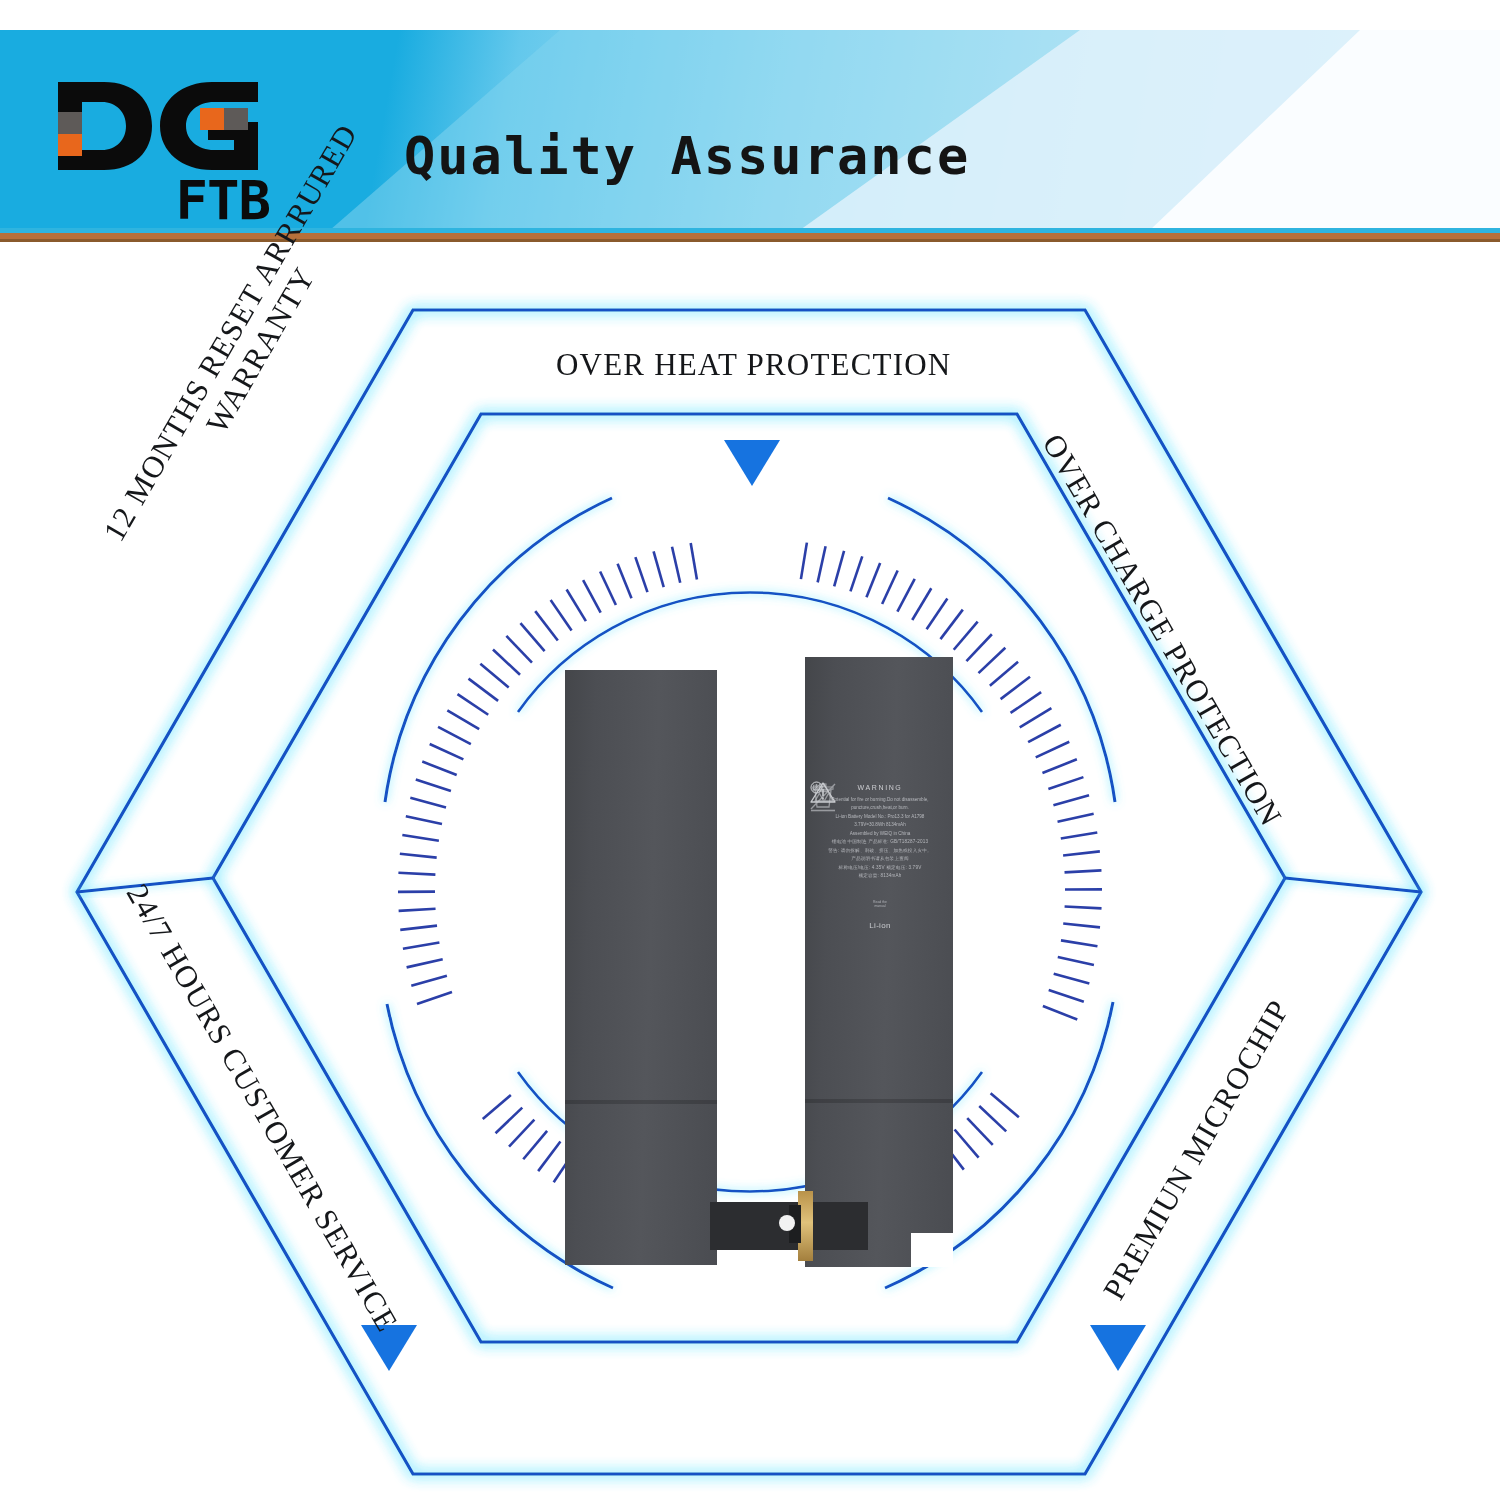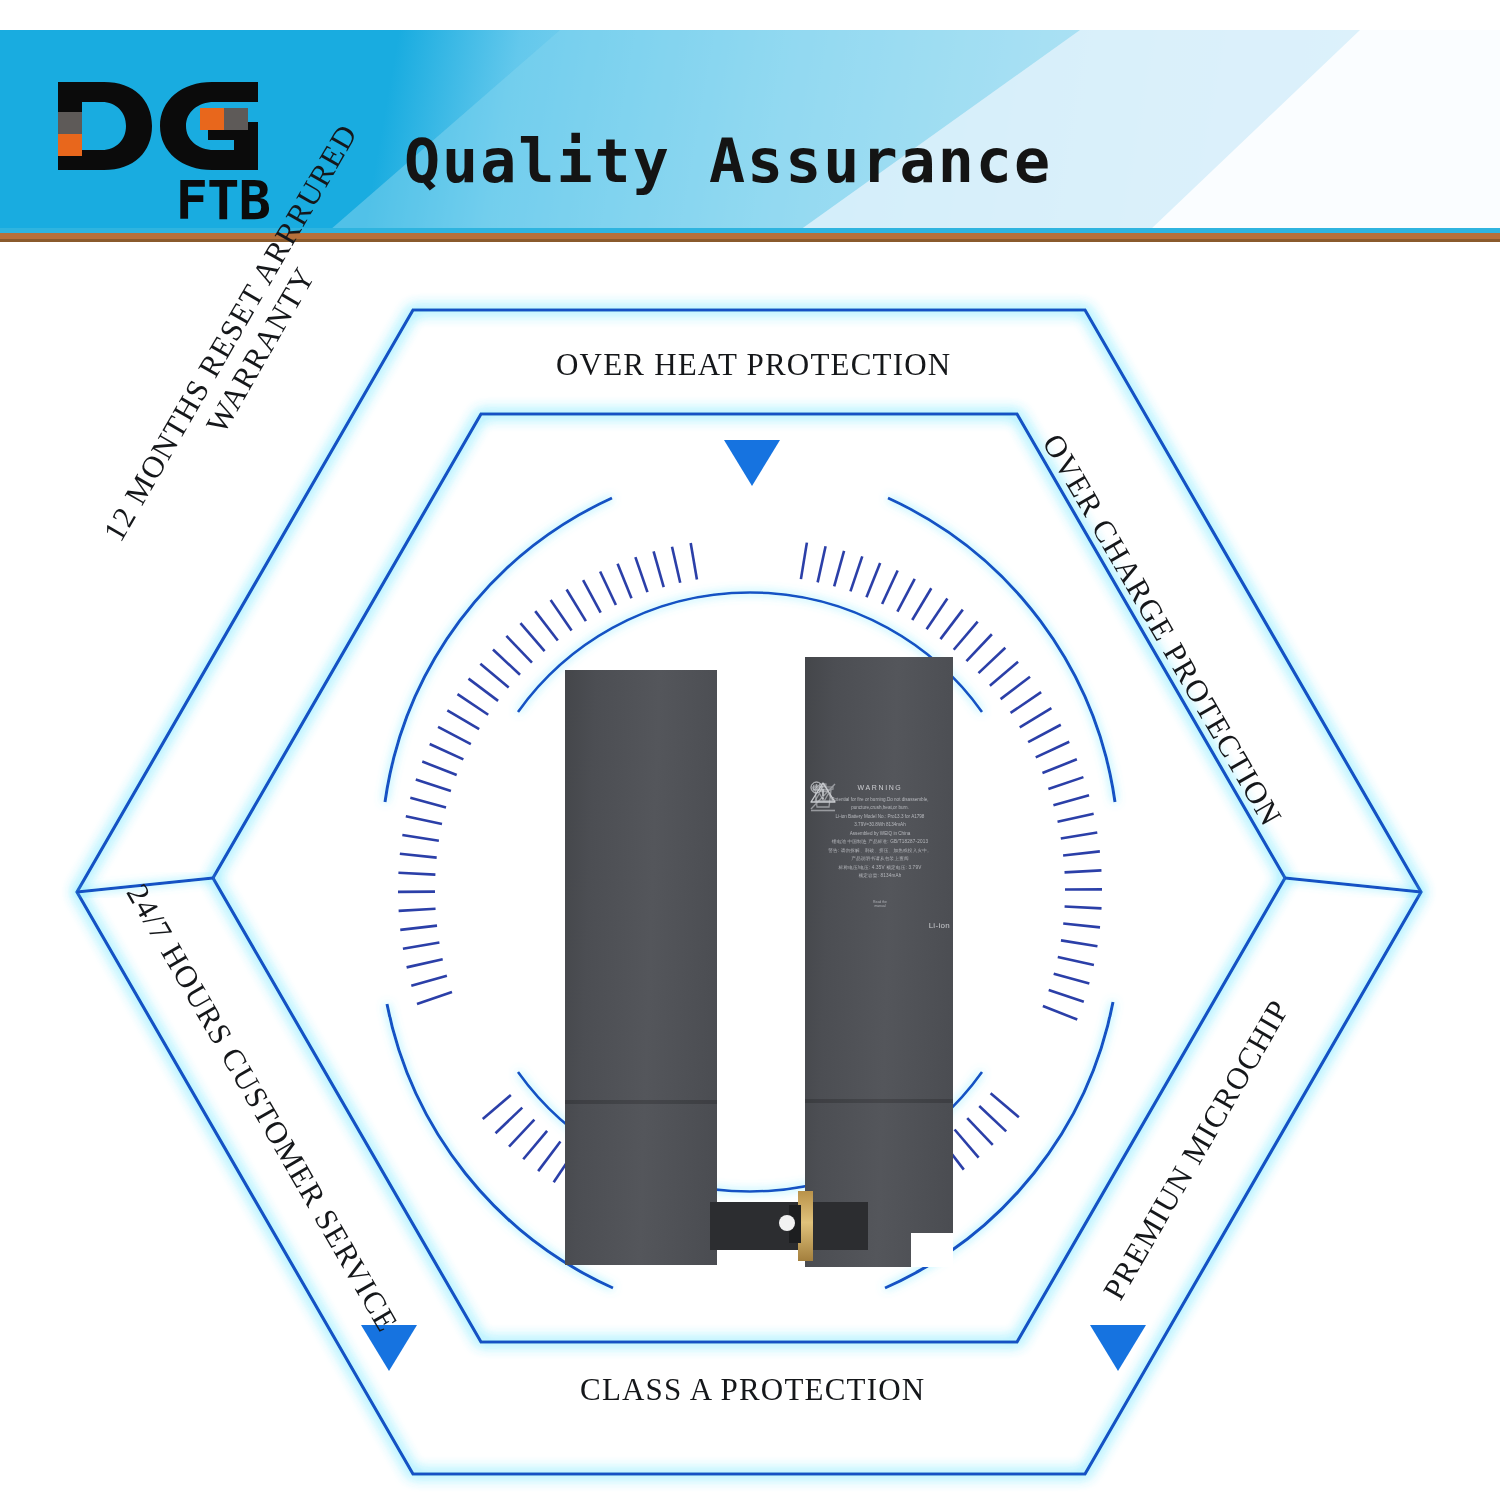--- a/index.html
+++ b/index.html
@@ -14,21 +14,21 @@
   .hdr-underline-orange{position:absolute;left:0;top:233px;width:1500px;height:6px;background:#B7703A;}
   .hdr-underline-dark{position:absolute;left:0;top:239px;width:1500px;height:3px;background:#8a5a2c;}
 
   
   #logo{position:absolute;left:52px;top:78px;display:flex;align-items:flex-end;flex-direction:column;}
   .logo-mark{position:relative;width:218px;height:96px;}
   .logo-mark svg{display:block;}
   .logo-ftb{font-family:"DejaVu Sans Mono",monospace;font-weight:700;font-size:54px;color:#0b0b0b;letter-spacing:-1px;line-height:1;margin-left:2px;margin-bottom:4px;}
 
   #headline{position:absolute;left:404px;top:126px;
-    font-family:"DejaVu Sans Mono",monospace;font-weight:700;font-size:60px;color:#141414;letter-spacing:2px;}
+    font-family:"DejaVu Sans Mono",monospace;font-weight:700;font-size:52px;color:#141414;letter-spacing:2px;}
 
   
   #stage{position:absolute;left:0;top:242px;width:1500px;height:1246px;}
   #stage svg{position:absolute;left:0;top:0;}
 
   .hexlabel{position:absolute;font-family:"Liberation Serif",serif;font-size:31px;color:#15171a;
     letter-spacing:1.2px;white-space:nowrap;}
   .hexlabel.two{text-align:center;line-height:1.12;white-space:normal;}
 
   #lbl-top{left:556px;top:105px;}
@@ -52,21 +52,21 @@
   #conn-blk{position:absolute;left:229px;top:548px;width:12px;height:38px;background:#1d1e20;}
 
   
   #blabel{position:absolute;left:250px;top:124px;width:140px;color:#c9cbcf;
     font-family:"Liberation Sans",sans-serif;text-align:center;}
   .warnsvg{display:block;margin:0 auto;}
   #blabel .wtitle{font-size:7px;letter-spacing:1.6px;margin-top:3px;color:#cdced2;}
   #blabel .wbody{font-size:4.6px;line-height:1.85;margin-top:5px;color:#b7b9be;padding:0 6px;}
   #blabel .wbody .cn{letter-spacing:.2px;}
   #icons-row{display:flex;justify-content:center;gap:22px;margin-top:18px;align-items:flex-start;}
-  #icons-row2{display:flex;justify-content:flex-end;gap:46px;margin-top:12px;align-items:flex-start;}
+  #icons-row2{display:flex;justify-content:center;gap:46px;margin-top:12px;align-items:flex-start;}
   .icn{opacity:.62;}
   .icn-cap{font-size:3.4px;color:#b0b2b7;margin-top:1px;line-height:1.2;}
   .liion{font-size:8px;color:#c9cbcf;margin-top:1px;letter-spacing:.3px;}
 </style>
 </head>
 <body>
 
 <div id="header">
   <div class="hdr-base"></div>
   <svg class="hdr-diag" width="1500" height="200" viewBox="0 0 1500 200">
@@ -256,21 +256,20 @@
       </g>
     <g>
         <polygon points="361,1083 417,1083 389,1129" fill="#1673E0"></polygon>
       </g>
     <g>
         <polygon points="1090,1083 1146,1083 1118,1129" fill="#1673E0"></polygon>
       </g>
   </svg>
 
   <div class="hexlabel" id="lbl-top">OVER HEAT PROTECTION</div>
-  <div class="hexlabel" id="lbl-bottom">CLASS A PROTECTION</div>
 
   <div class="hexlabel two" id="lbl-tl">
     <span>12 MONTHS RESET ARRRURED</span><br>
     <span>WARRANTY</span>
   </div>
 
   <div class="hexlabel" id="lbl-bl">24/7 HOURS CUSTOMER SERVICE</div>
   <div class="hexlabel" id="lbl-tr">OVER CHARGE PROTECTION</div>
   <div class="hexlabel" id="lbl-br">PREMIUN MICROCHIP</div>
 

